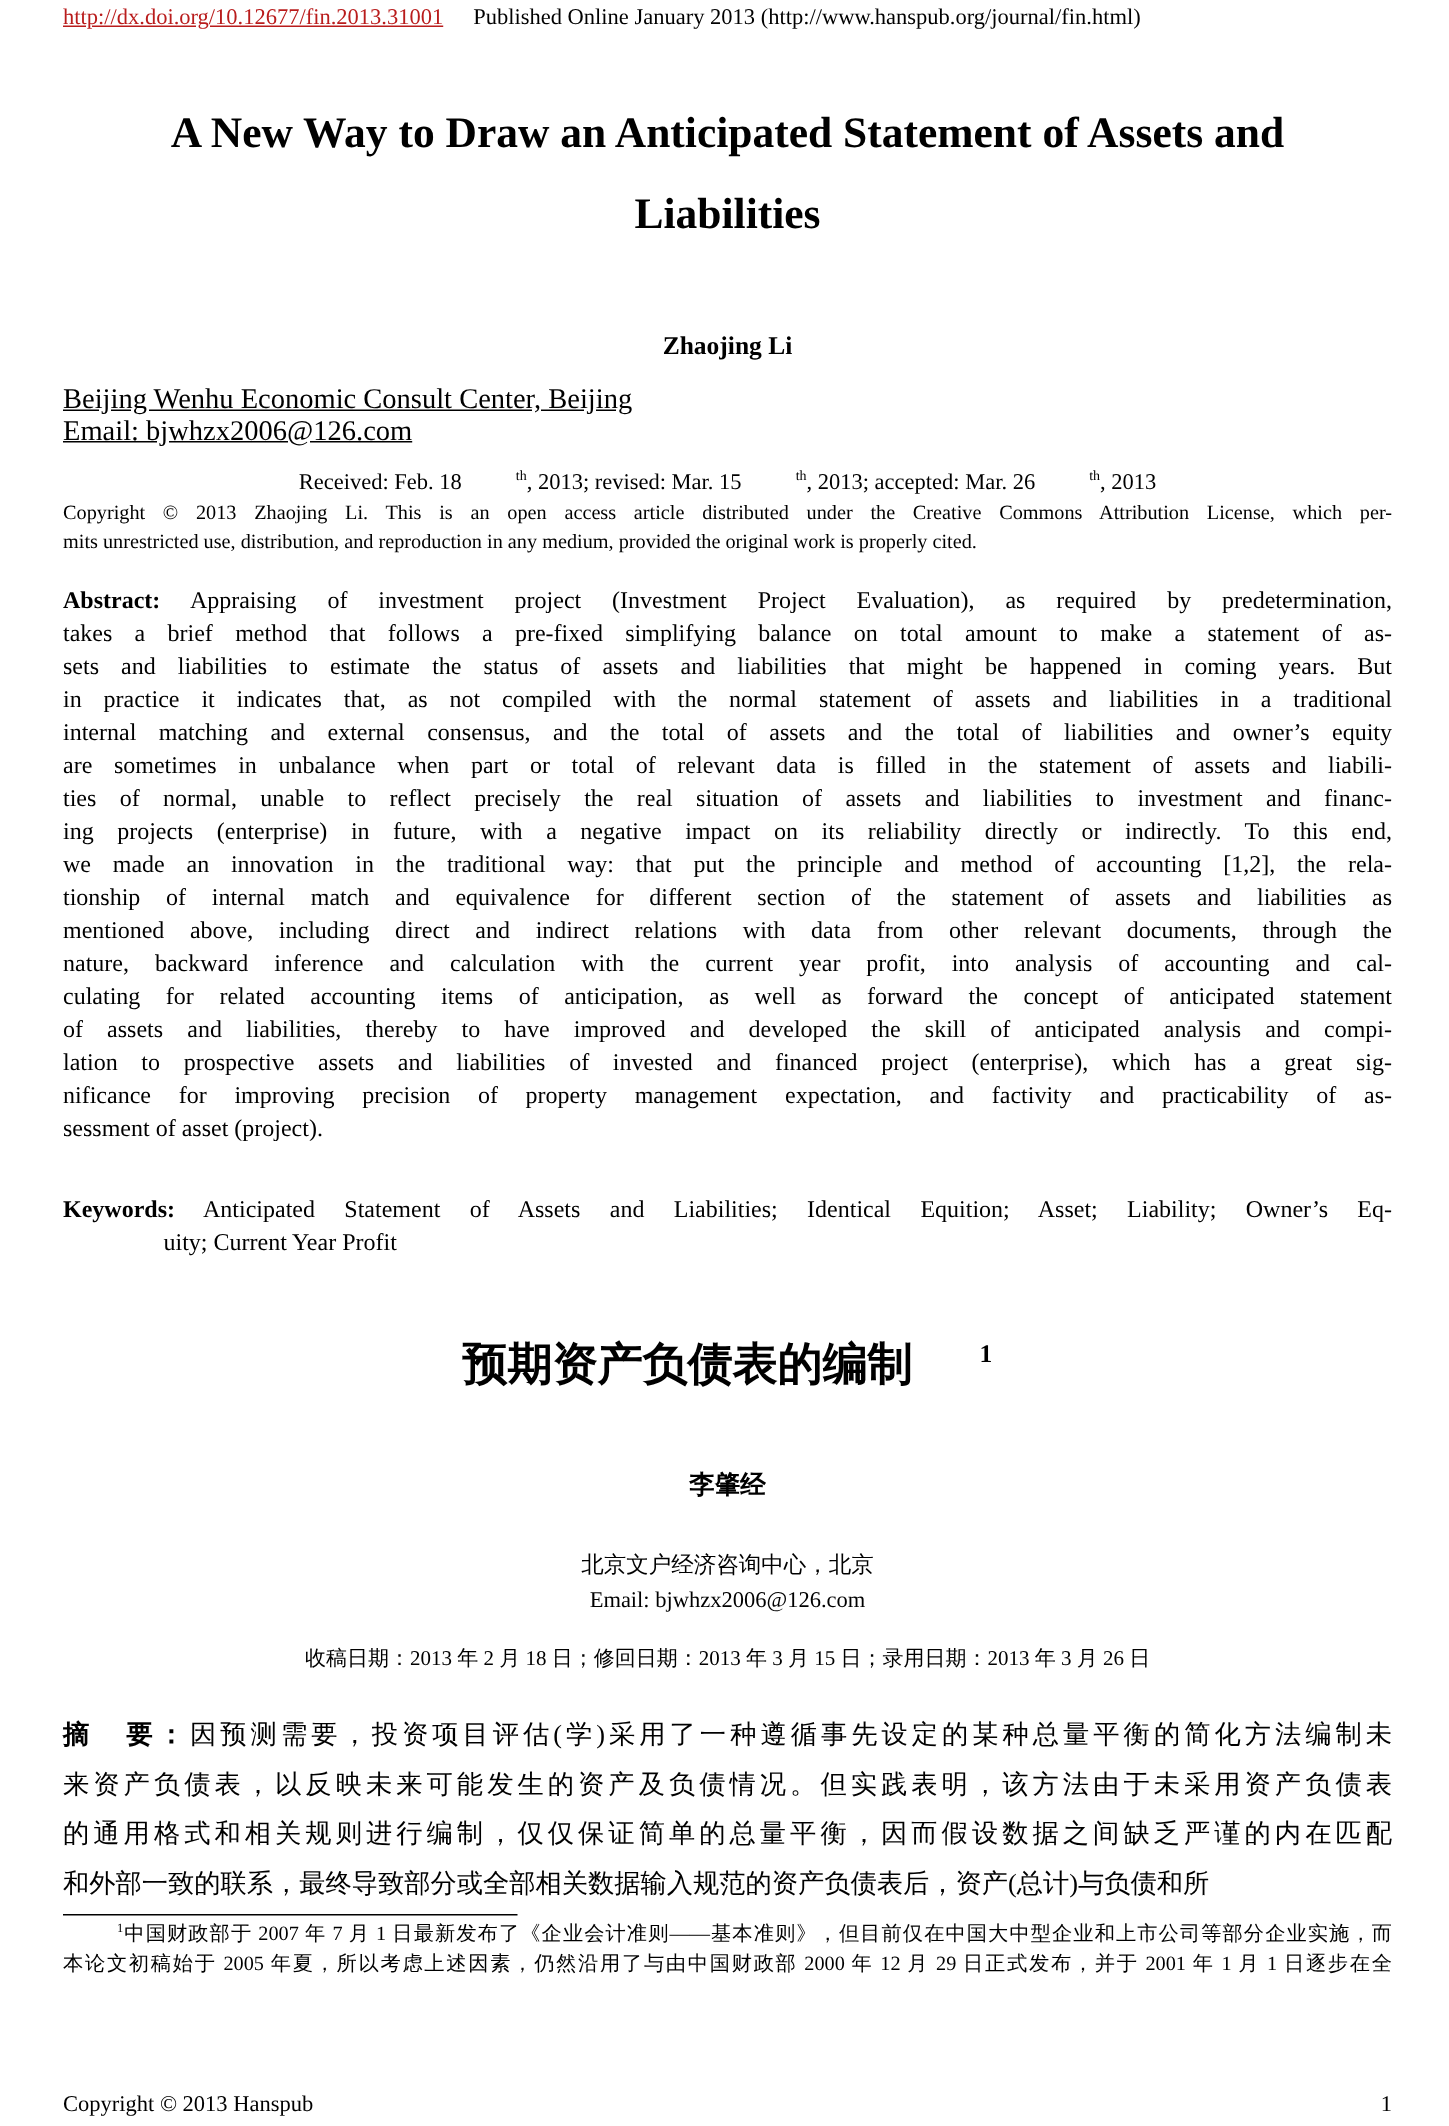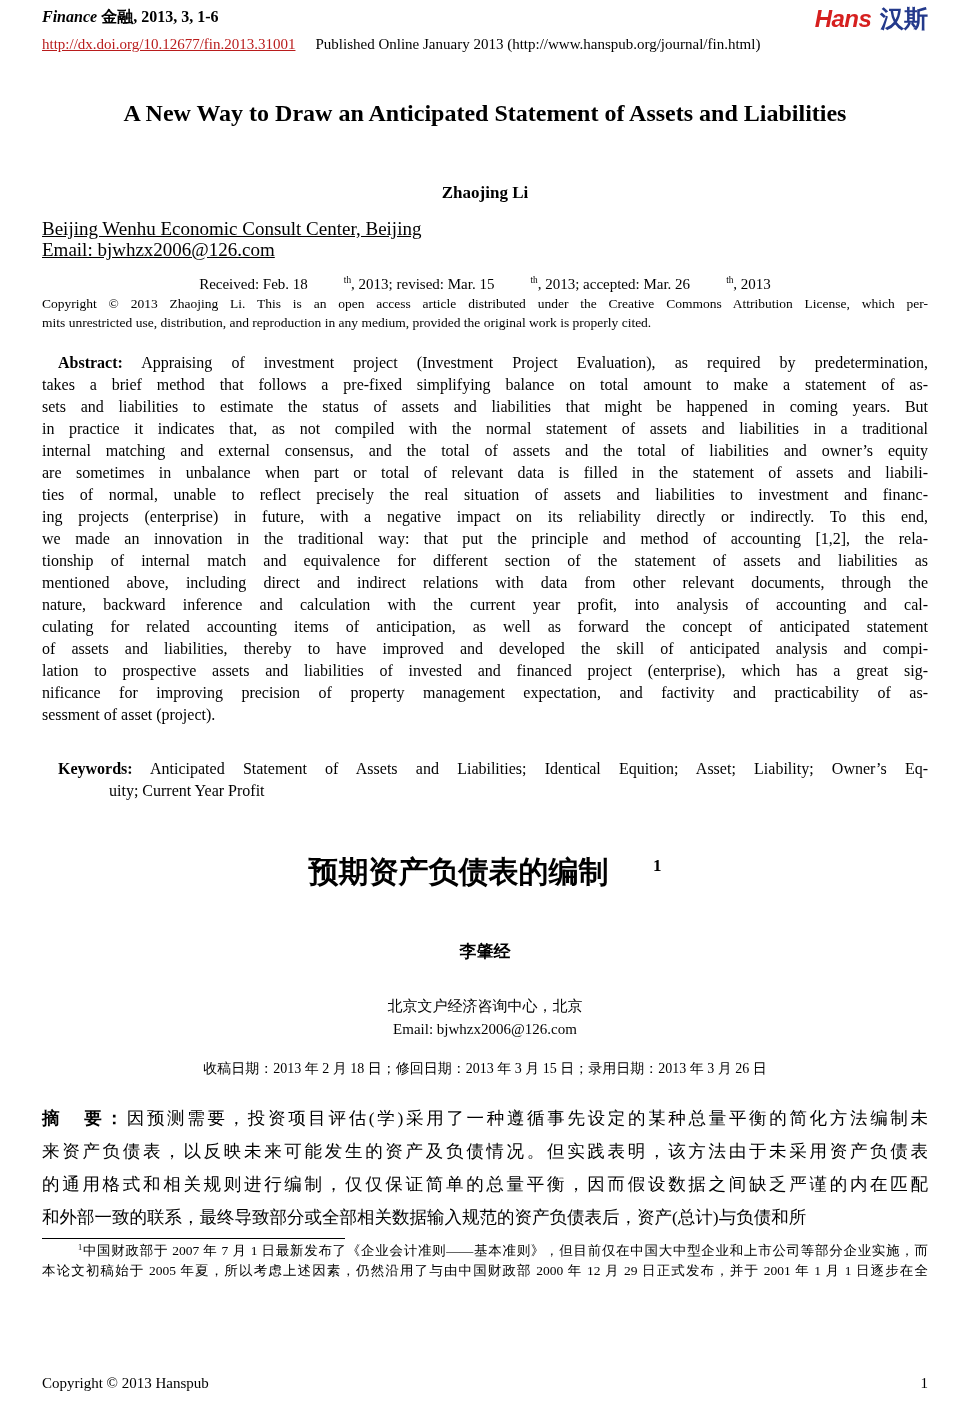--- a/index.html
+++ b/index.html
@@ -20,70 +20,61 @@
   .journal-line .it { font-style:italic; }
   .logo { font-size:24px; font-weight:bold; line-height:26px; white-space:nowrap; font-family:"Liberation Sans", sans-serif; }
   .logo .hans { color:#d6201f; font-style:italic; letter-spacing:-.5px; }
   .logo .hanzi { color:#23398b; margin-left:2px; }
   .hdr-row2 { font-size:15px; line-height:20px; margin-top:2px; }
   .doi { color:#b91c1c; text-decoration:underline; cursor:pointer; }
   .published { margin-left:20px; }
   
   .title {
     max-width:800px; margin:40px auto 0;
-    text-align:center; font-size:24px; font-weight:bold; line-height:38px;
+    text-align:center; font-size:29px; font-weight:bold; line-height:54px;
   }
   .author { margin-top:50px; text-align:center; font-size:17px; font-weight:bold; line-height:22px; }
   .affil { margin-top:14px; text-align:left; font-size:19px; line-height:21px;text-decoration:underline; }
   .received { margin-top:14px; text-align:center; font-size:15px; line-height:20px; }
   .copyright { font-size:13.5px; line-height:19px; }
   
   .jline { text-align:justify; text-align-last:justify; }
   .jline.last { text-align-last:left; }
   .abstract { margin-top:20px; font-size:16px; line-height:22px; }
-  .abstract .lbl, .keywords .lbl { font-weight:bold;margin-left:16px; }
+  .abstract .lbl, .keywords .lbl { font-weight:bold; }
   .keywords { margin-top:32px; font-size:16px; line-height:22px; }
   .kw-line2 { padding-left:67px; }
   
   .cn-title {
     margin-top:50px; text-align:center;
     font-size:30px; font-weight:bold; line-height:40px;
     font-family:"Liberation Sans", sans-serif;
   }
   .cn-title sup { font-family:"Liberation Serif", serif; font-size:17px; font-weight:bold; }
   .cn-author { margin-top:48px; text-align:center; font-size:17px; font-weight:bold; line-height:24px; }
   .cn-affil { margin-top:31px; text-align:center; font-size:15px; line-height:23px; }
   .cn-dates { margin-top:18px; text-align:center; font-size:14px; line-height:20px; }
   .cn-abstract { margin-top:23px; font-size:17.5px; line-height:33px; }
   .cn-abstract .lbl { font-weight:bold; letter-spacing:1px; }
   
   .footnote-rule { width:303px; height:0; border-top:1.5px solid #000; margin-top:4px; }
   .footnote { margin-top:2px; font-size:13.5px; line-height:20px; }
   sup { font-size:.62em; vertical-align:super; line-height:0;padding-left:36px; }
   
   .footer {
-    position:absolute; left:42px; right:38px; bottom:24px;
+    position:absolute; left:42px; right:38px; bottom:4px;
     display:flex; justify-content:space-between;
     font-size:15px; line-height:20px;
   }
 </style>
 </head>
 <body>
 
 <div class="page">
 
-  <div class="hdr-row1">
-    <div class="journal-line">
-      <span class="it">Finance</span><span> 金融, 2013, 3, 1-6</span>
-    </div>
-    <div class="logo">
-      <span class="hans">Hans</span>
-      <span class="hanzi">汉斯</span>
-    </div>
-  </div>
   <div class="hdr-row2">
     <span class="doi">http://dx.doi.org/10.12677/fin.2013.31001</span><span class="published">Published Online January 2013 (http://www.hanspub.org/journal/fin.html)</span>
   </div>
 
   <h1 class="title">A New Way to Draw an Anticipated Statement of Assets and Liabilities</h1>
 
   <div class="author">Zhaojing Li</div>
 
   <div class="affil">
     <div>Beijing Wenhu Economic Consult Center, Beijing</div>

